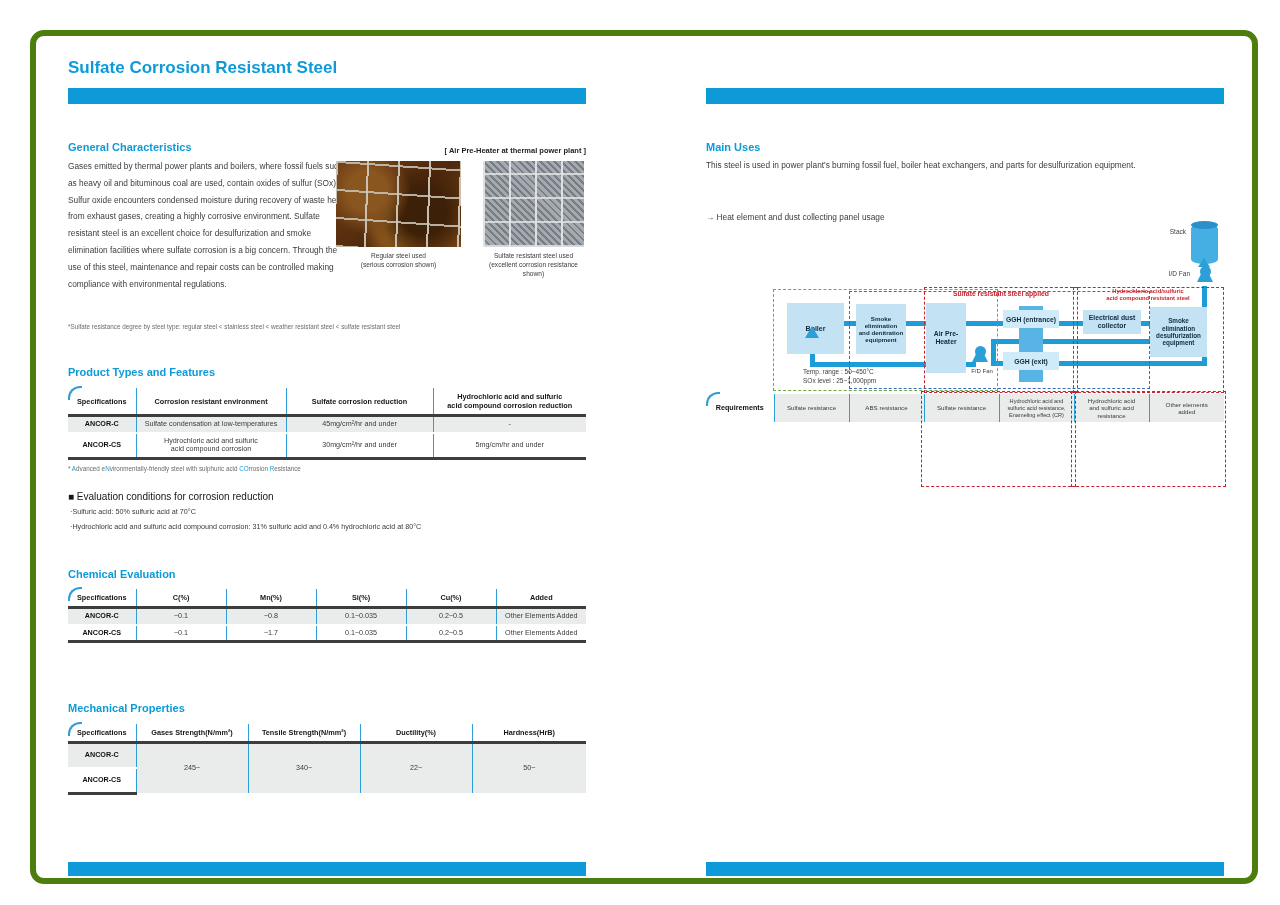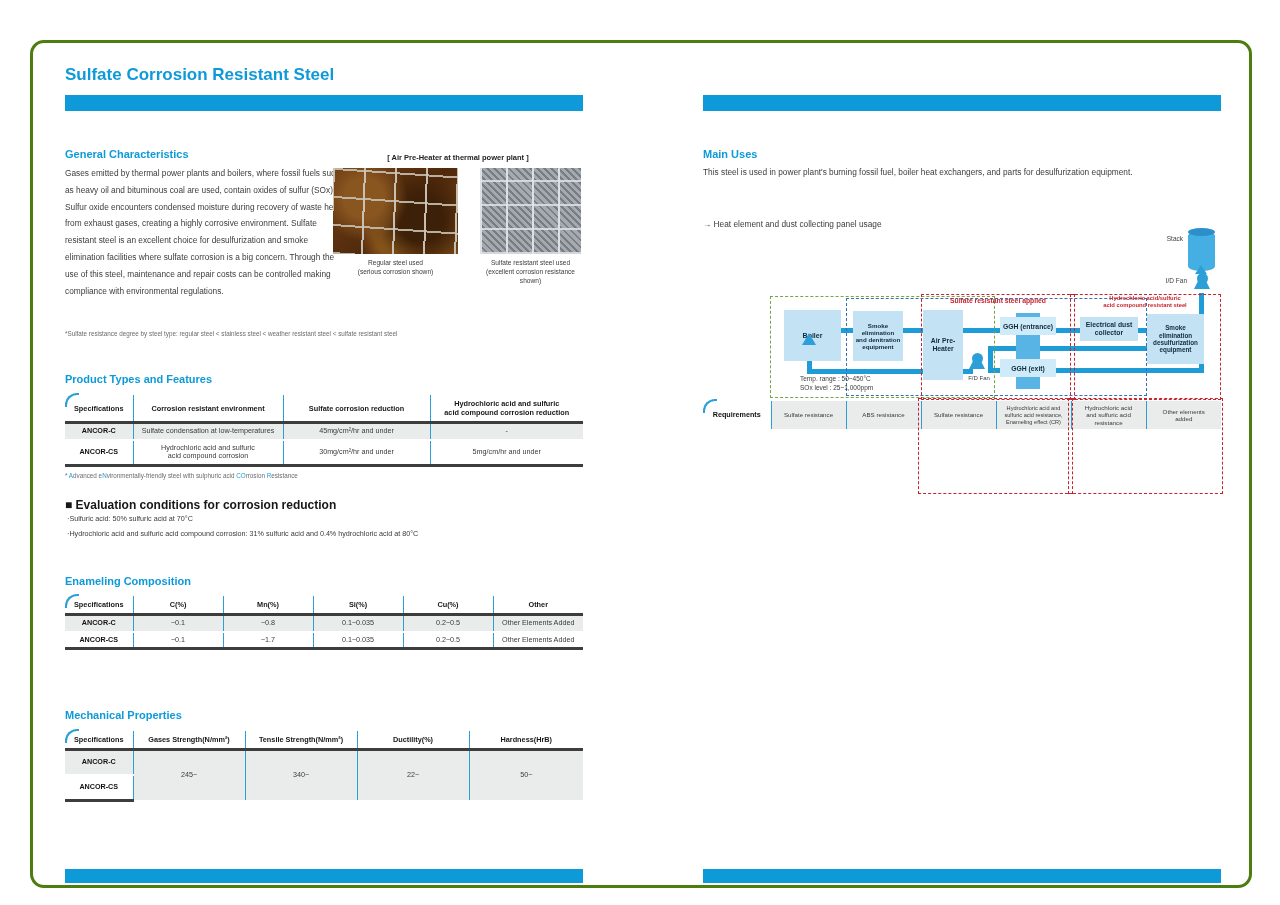--- a/index.html
+++ b/index.html
@@ -1,25 +1,25 @@
 <!DOCTYPE html>
 <html><head>
 <meta charset="utf-8">
 <style>
   html,body{margin:0;padding:0;width:1280px;height:905px;background:#fff;font-family:"Liberation Sans",sans-serif;}
-  .page{position:absolute;left:30px;top:40px;width:1216px;height:842px;background:#fff;border:3px solid #4d7c0f;border-radius:14px;}
+  .page{position:absolute;left:30px;top:30px;width:1216px;height:842px;background:#fff;border:6px solid #4d7c0f;border-radius:14px;}
   .abs{position:absolute;}
   .title{font-size:17px;font-weight:bold;color:#0e9ad8;}
   .bar{height:16px;background:#0e9ad8;}
   .sechead{font-size:11px;font-weight:bold;color:#0e9ad8;}
   .bodytext{font-size:8.3px;line-height:16.8px;color:#3c3c3c;}
   .tinynote{font-size:6.3px;color:#6b6b6b;}
   .pre{white-space:pre-line;}
   
-  .photos-caption{font-size:7.5px;font-weight:bold;color:#222;text-align:center;width:250px;}
+  .photos-caption{font-size:7.5px;font-weight:bold;color:#222;text-align:right;width:250px;}
   .photo-cap{font-size:6.6px;color:#3c3c3c;text-align:center;line-height:9px;margin-top:4px;}
   .photo{height:86px;}
   .photo-rust{width:125px;background:
     repeating-linear-gradient(92deg,rgba(205,198,185,.95) 0 2px,transparent 2px 31px),
     repeating-linear-gradient(4deg,rgba(198,190,176,.9) 0 2px,transparent 2px 28px),
     radial-gradient(circle at 25% 35%,#8a5620 0 18%,transparent 40%),
     radial-gradient(circle at 70% 60%,#3d2008 0 22%,transparent 50%),
     radial-gradient(circle at 50% 80%,#96601f 0 15%,transparent 40%),
     linear-gradient(135deg,#6e3e14,#50290c 55%,#7c4a18);}
   .photo-clean{width:101px;background:
@@ -37,21 +37,21 @@
   .dt tr.g td{background:#eaebeb;border-bottom:2px solid #fff;}
   .dt tr.w td{background:#fff;border-bottom:3px solid #3d3d3d;}
   .dt td.spec{font-weight:bold;color:#111;}
   .dt td.val{background:#fff;border-bottom:3px solid #3d3d3d;}
   .rt th{border-bottom:3px solid #1e9cd7 !important;}
   .rt td.lbl{background:#fff !important;font-weight:bold;color:#111;}
   .rt td.sm{font-size:5.6px;line-height:6.8px;}
   .rt td.md{font-size:6.2px;line-height:7.4px;}
   .tred{position:absolute;border:1.5px dashed #c8232c;pointer-events:none;}
   
-  .evalhead{font-size:12px;font-weight:bold;color:#171717;}
+  .evalhead{font-size:10px;font-weight:normal;color:#171717;}
   .evalitem{font-size:7.2px;color:#3a3a3a;}
   
   .diag{position:absolute;left:670px;top:160px;width:518px;height:205px;}
   .dline{position:absolute;background:#1e9cd7;}
   .dbox{position:absolute;background:#c3e3f5;color:#102a3a;font-weight:bold;text-align:center;white-space:pre-line;display:flex;align-items:center;justify-content:center;}
   .dash{position:absolute;background:transparent;pointer-events:none;}
   .redlab{position:absolute;color:#c8232c;font-weight:bold;text-align:center;white-space:pre-line;}
   .dlab{position:absolute;color:#3c3c3c;font-size:6.5px;}
   .fan{position:absolute;width:16px;text-align:center;}
   .fan .fhead{width:11px;height:11px;border-radius:50%;background:#2d9fd8;margin:0 auto;}
@@ -122,40 +122,40 @@
       </tr>
     </tbody>
       </table>
   </div>
   <div class="abs" style="left:32px;top:429px;font-size:6.3px;color:#6b6b6b;"><span>* </span><span style="color: rgb(30, 156, 215);">A</span><span>dvanced e</span><span style="color: rgb(30, 156, 215);">N</span><span>vironmentally-friendly steel with sulphuric acid </span><span style="color: rgb(30, 156, 215);">CO</span><span>rrosion </span><span style="color: rgb(30, 156, 215);">R</span><span>esistance</span></div>
 
   <div class="abs evalhead" style="left:32px;top:455px;">■ Evaluation conditions for corrosion reduction</div>
   <div class="abs evalitem" style="left:34px;top:471px;">·Sulfuric acid: 50% sulfuric acid at 70°C</div>
   <div class="abs evalitem" style="left:34px;top:486px;">·Hydrochloric acid and sulfuric acid compound corrosion: 31% sulfuric acid and 0.4% hydrochloric acid at 80°C</div>
 
-  <div class="abs sechead" style="left:32px;top:532px;">Enameling Composition</div>
+  <div class="abs sechead" style="left:32px;top:532px;">Chemical Evaluation</div>
   <div class="tw" style="left:32px;top:553px;">
     <span class="arc"></span>
     <table class="dt">
       <colgroup>
           <col style="width:68px">
           <col style="width:90px">
           <col style="width:90px">
           <col style="width:90px">
           <col style="width:90px">
           <col style="width:90px">
         </colgroup>
       <tbody>
           <tr>
         <th>Specifications</th>
         <th>C(%)</th>
         <th>Mn(%)</th>
         <th>Si(%)</th>
         <th>Cu(%)</th>
-        <th>Other</th>
+        <th>Added</th>
       </tr>
       <tr class="g">
         <td class="spec">ANCOR-C</td>
         <td>~0.1</td>
         <td>~0.8</td>
         <td>0.1~0.035</td>
         <td>0.2~0.5</td>
         <td>Other Elements Added</td>
       </tr>
       <tr class="w">

